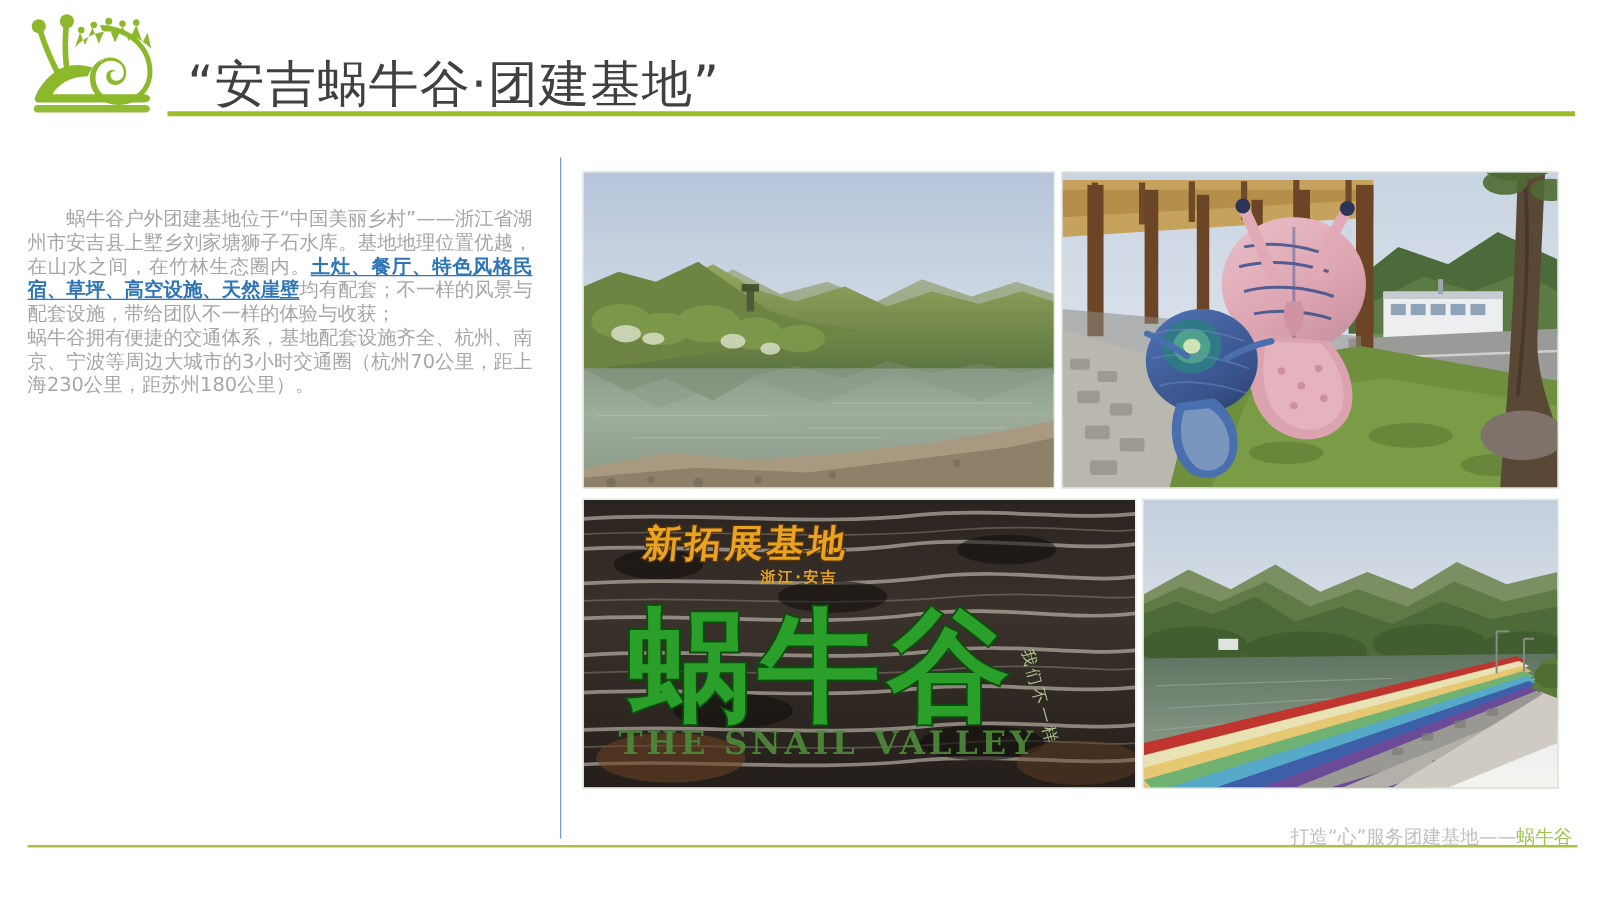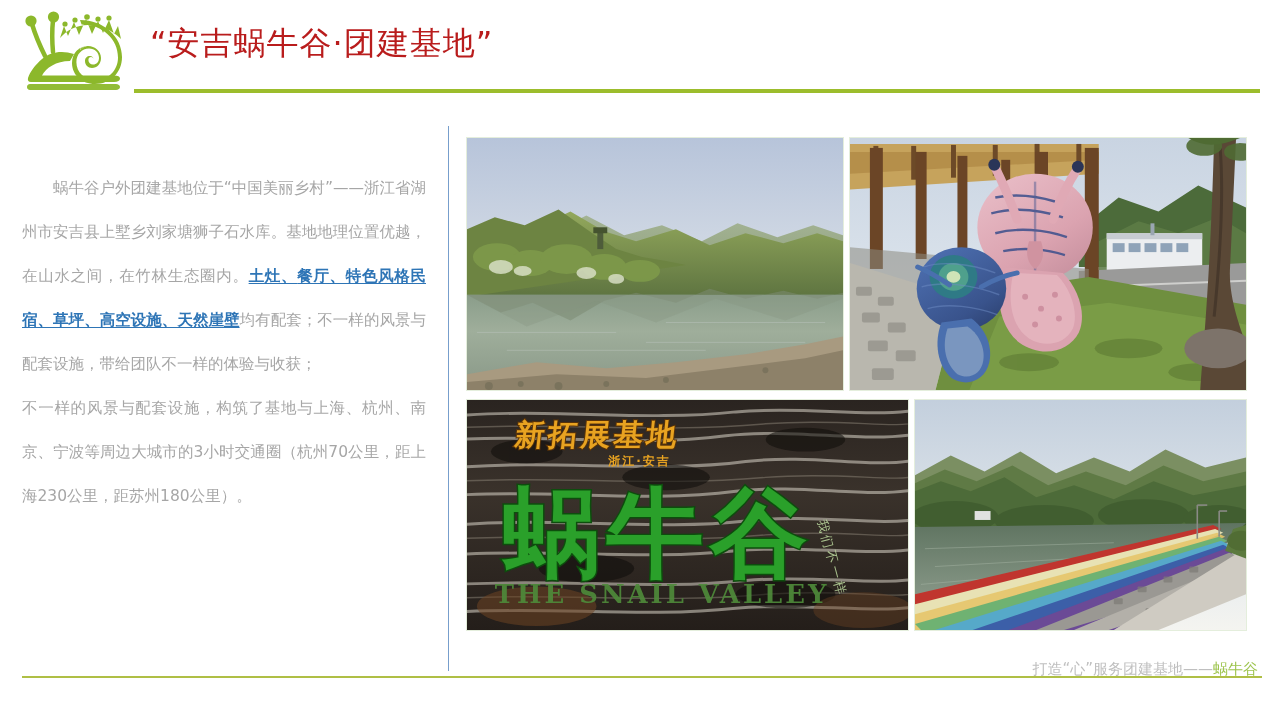--- a/index.html
+++ b/index.html
@@ -21,44 +21,44 @@
     left: 0; top: 0;
     width: 1280px; height: 108px;
   }
   .logo {
     position: absolute;
     left: 8px; top: 6px;
     width: 132px; height: 88px;
   }
   .page-title {
     position: absolute;
-    left: 150px; top: 22px;
-    font-size: 32px;
+    left: 150px; top: 40px;
+    font-size: 40px;
     letter-spacing: 1px;
-    color: #b91c1c;
+    color: #404040;
     font-family: "DejaVu Sans", "Liberation Sans", sans-serif;
     white-space: nowrap;
   }
   .header-rule {
     position: absolute;
     left: 134px; top: 89px;
     width: 1126px; height: 4px;
     background: #9CBD2C;
   }
 
   
   .text-col {
     position: absolute;
     left: 22px; top: 166px;
     width: 404px;
   }
   .para {
     color: #A6A6A6;
     font-size: 15.5px;
-    line-height: 44px;
+    line-height: 19px;
     text-align: justify;
     text-justify: inter-ideograph;
     margin: 0;
     font-family: "DejaVu Sans", "Liberation Sans", sans-serif;
   }
   .para.indent { text-indent: 2em; }
   .para + .para { margin-top: 0; }
   .para-gap { height: 14px; }
   .hl {
     color: #2E75B6;
@@ -154,21 +154,21 @@
   </div>
 
   <div class="page-title">“安吉蜗牛谷·团建基地”</div>
   <div class="header-rule"></div>
 </div>
 
 <div class="text-col">
 
   <p class="para indent"><span>蜗牛谷户外团建基地位于“中国美丽乡村”——浙江省湖州市安吉县上墅乡刘家塘狮子石水库。基地地理位置优越，在山水之间，在竹林生态圈内。</span><span class="hl">土灶、</span><span class="hl">餐厅、特色风格民宿、草坪、高空设施、天然崖壁</span><span>均有配套；不一样的风景与配套设施，带给团队不一样的体验与收获；</span></p>
 
-  <p class="para">不一样的风景与配套设施，构筑了基地与上海、杭州、南京、宁波等周边大城市的3小时交通圈（杭州70公里，距上海230公里，距苏州180公里）。</p>
+  <p class="para">蜗牛谷拥有便捷的交通体系，基地配套设施齐全、杭州、南京、宁波等周边大城市的3小时交通圈（杭州70公里，距上海230公里，距苏州180公里）。</p>
 
   <div class="para-gap"></div>
 
 </div>
 
 <div class="v-divider"></div>
 
 <div class="photo" id="photo-lake">
   <svg viewBox="0 0 378 254" preserveAspectRatio="none" xmlns="http://www.w3.org/2000/svg">
     <defs>

